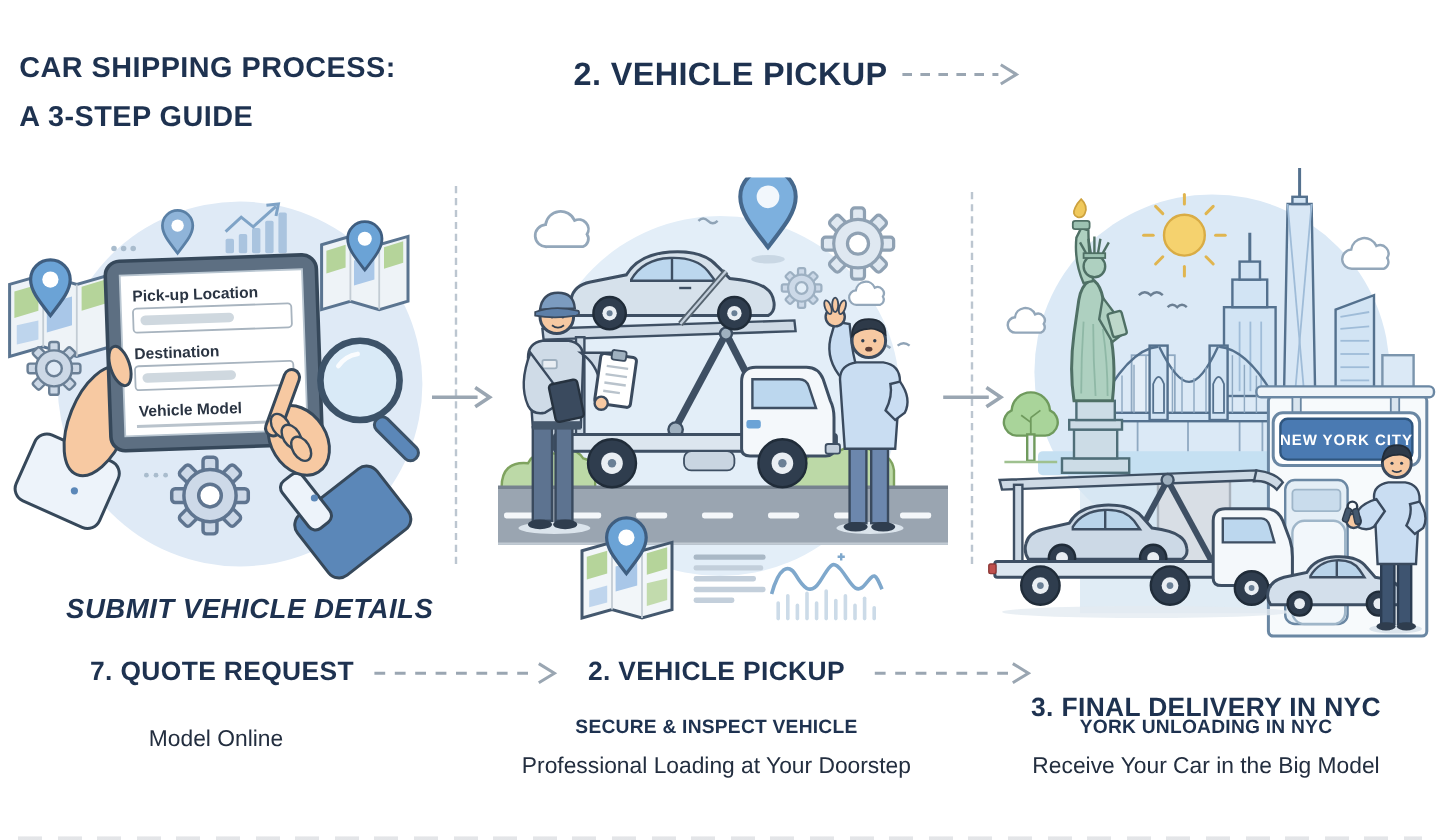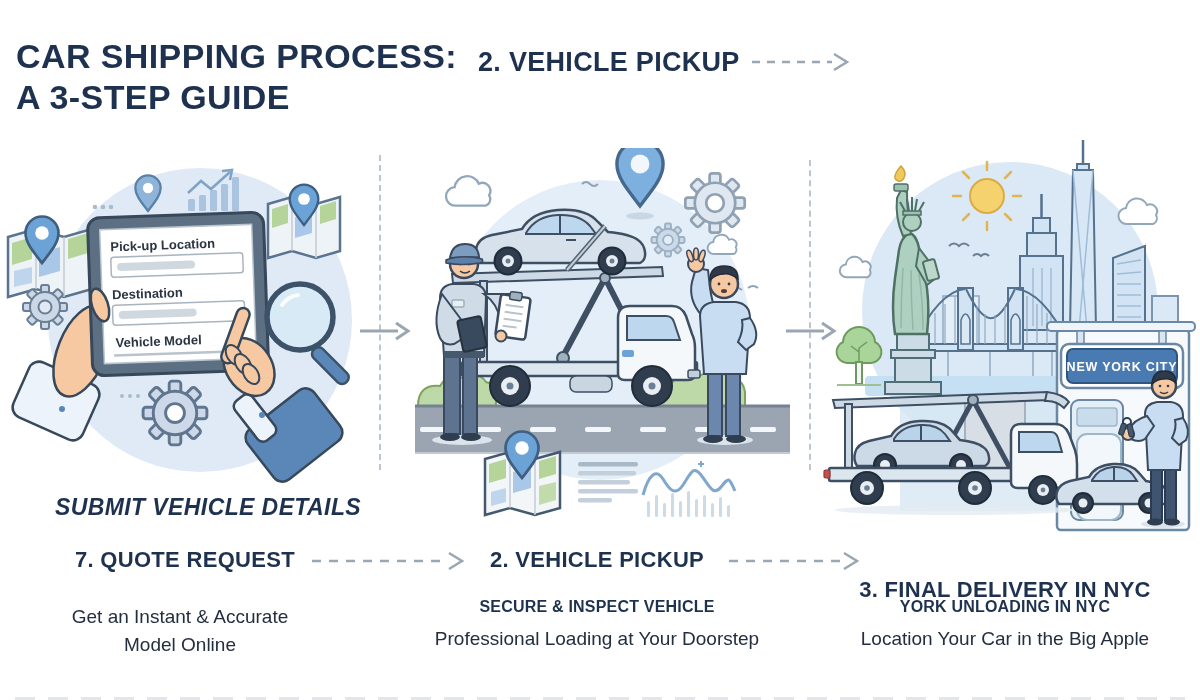--- a/index.html
+++ b/index.html
@@ -1,21 +1,21 @@
 <!DOCTYPE html>
 <html><head>
 <meta charset="utf-8">
 <style>
   html,body{margin:0;padding:0;background:#ffffff;}
   .canvas{position:relative;width:1200px;height:700px;background:#ffffff;overflow:hidden;
           font-family:"Liberation Sans",sans-serif;color:#1e3250;}
   .abs{position:absolute;}
   .navy{color:#1e3250;}
   .body-text{color:#232e3f;}
-  .title{font-size:34px;font-weight:bold;line-height:41px;letter-spacing:0.4px;}
+  .title{font-size:24px;font-weight:bold;line-height:41px;letter-spacing:0.4px;}
   .tophead{font-size:27px;font-weight:bold;letter-spacing:0.3px;}
   .cap-pre{font-size:23px;font-weight:bold;letter-spacing:0.4px;font-style:italic;}
   .cap-step{font-size:22px;font-weight:bold;letter-spacing:0.3px;}
   .cap-sub{font-size:16px;font-weight:bold;letter-spacing:0.2px;}
   .cap-desc{font-size:19px;line-height:28px;}
   .center{text-align:center;}
   .divider{width:0;border-left:2px dashed #bcc6d0;}
   .svgtxt{font-family:"Liberation Sans",sans-serif;font-weight:bold;fill:#2a3442;}
   .signtxt{font-family:"Liberation Sans",sans-serif;font-weight:bold;fill:#ffffff;letter-spacing:0.8px;}
   .bottom-sliver{height:3px;opacity:.45;
@@ -580,32 +580,31 @@
   <div class="abs cap-pre navy" style="left:55px;top:494px;">SUBMIT VEHICLE DETAILS</div>
 
   <div class="abs cap-step navy" style="left:75px;top:547px;">7. QUOTE REQUEST</div>
 
   <svg class="abs" style="left:310px;top:550px;" width="158" height="22">
     <line x1="2" y1="11" x2="138" y2="11" stroke="#9aa6b2" stroke-width="2.5" stroke-dasharray="9 8"></line>
     <path d="M139,3 L152,11 L139,19" fill="none" stroke="#9aa6b2" stroke-width="2.5"></path>
   </svg>
 
   <div class="abs cap-desc body-text center" style="left:20px;top:603px;width:320px;">
-    <div>Get an Instant &amp; Accurate</div>
     <div>Model Online</div>
   </div>
 
   <div class="abs cap-step navy center" style="left:447px;top:547px;width:300px;">2. VEHICLE PICKUP</div>
 
   <svg class="abs" style="left:727px;top:550px;" width="136" height="22">
     <line x1="2" y1="11" x2="116" y2="11" stroke="#9aa6b2" stroke-width="2.5" stroke-dasharray="9 8"></line>
     <path d="M117,3 L130,11 L117,19" fill="none" stroke="#9aa6b2" stroke-width="2.5"></path>
   </svg>
 
   <div class="abs cap-sub navy center" style="left:417px;top:598px;width:360px;">SECURE &amp; INSPECT VEHICLE</div>
   <div class="abs cap-desc body-text center" style="left:417px;top:625px;width:360px;text-align:center;">Professional Loading at Your Doorstep</div>
 
   <div class="abs cap-step navy center" style="left:855px;top:547px;width:300px;margin-top:30px;">3. FINAL DELIVERY IN NYC</div>
   <div class="abs cap-sub navy center" style="left:825px;top:598px;width:360px;">YORK UNLOADING IN NYC</div>
-  <div class="abs cap-desc body-text center" style="left:825px;top:625px;width:360px;">Location Your Car in the Big Apple</div>
+  <div class="abs cap-desc body-text center" style="left:825px;top:625px;width:360px;">Receive Your Car in the Big Model</div>
 
   <div class="abs bottom-sliver" style="left:15px;top:697px;width:1170px;"></div>
 </div>
 
 </body></html>

